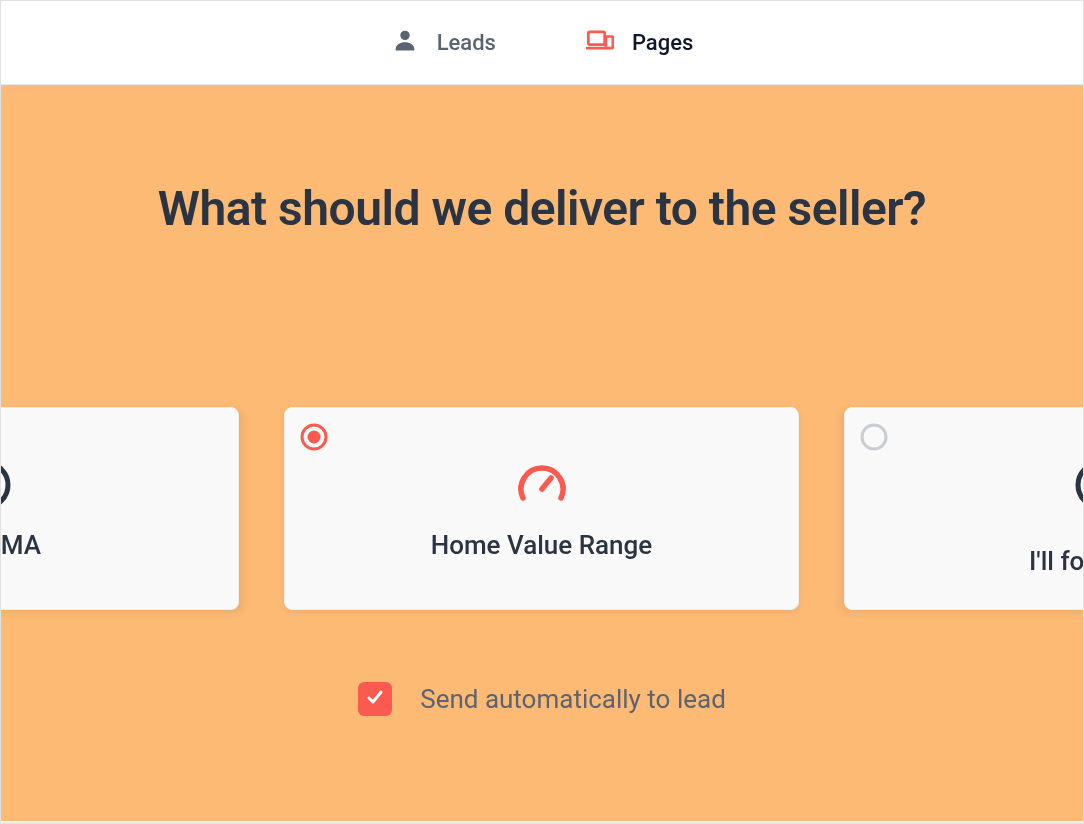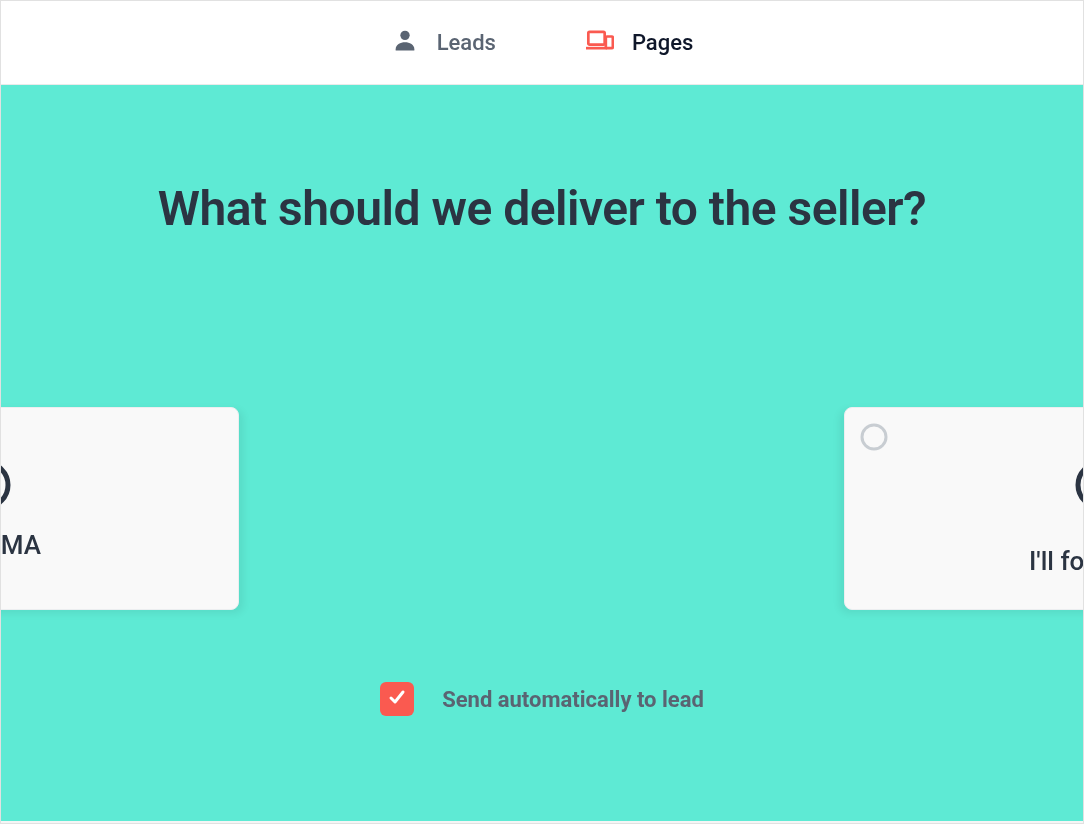--- a/index.html
+++ b/index.html
@@ -28,21 +28,21 @@
       cursor: pointer;
       color: #5a6472;
       font-size: 22px;
       font-weight: 500;
     }
     .nav-item.active { color: #0f172a; }
     .nav-item svg { width: 28px; height: 28px; }
 
     
     .content {
-      background: #5eead4;
+      background: #fdba74;
       height: calc(100% - 84px - 2px);
       position: relative;
       overflow: hidden;
     }
     .page-title {
       text-align: center;
       font-size: 48px;
       font-weight: 600;
       color: #2b3442;
       padding-top: 95px;
@@ -118,23 +118,23 @@
       height: 34px;
       background: #fa5a50;
       border-radius: 6px;
       display: flex;
       align-items: center;
       justify-content: center;
       cursor: pointer;
     }
     .checkbox svg { width: 20px; height: 20px; }
     .checkbox-label {
-      font-size: 22px;
+      font-size: 26px;
       color: #5a6472;
-      font-weight: 700;
+      font-weight: 400;
       margin-left: 8px;
     }
   </style>
 </head>
 <body>
 
 <nav class="top-nav">
   <div class="nav-item">
     <span>
       <svg viewBox="0 0 24 24" fill="#5a6472">
@@ -164,20 +164,35 @@
 
     <div class="card card-left">
       <span class="card-icon">
         <svg viewBox="0 0 54 54" fill="none" stroke="#2b3442" stroke-width="5" stroke-linecap="round">
           <circle cx="27" cy="27" r="22"></circle>
         </svg>
       </span>
       <div class="card-label">CMA</div>
     </div>
 
+    <div class="card card-mid">
+      <span class="radio">
+        <svg viewBox="0 0 30 30">
+          <circle cx="15" cy="15" r="12" fill="none" stroke="#fa5a50" stroke-width="3"></circle>
+          <circle cx="15" cy="15" r="6.5" fill="#fa5a50"></circle>
+        </svg>
+      </span>
+      <span class="card-icon">
+        <svg viewBox="0 0 54 54" fill="none" stroke="#fa5a50" stroke-width="5.5" stroke-linecap="round">
+          <path d="M8 40 A21 21 0 1 1 46 40"></path>
+          <line x1="27" y1="31" x2="36" y2="20"></line>
+        </svg>
+      </span>
+      <div class="card-label">Home Value Range</div>
+    </div>
 
     <div class="card card-right">
       <span class="radio">
         <svg viewBox="0 0 30 30">
           <circle cx="15" cy="15" r="12" fill="none" stroke="#c8cdd2" stroke-width="3"></circle>
         </svg>
       </span>
       <span class="card-icon">
         <svg viewBox="0 0 54 54" fill="none" stroke="#2b3442" stroke-width="5" stroke-linecap="round">
           <circle cx="27" cy="27" r="22"></circle>

